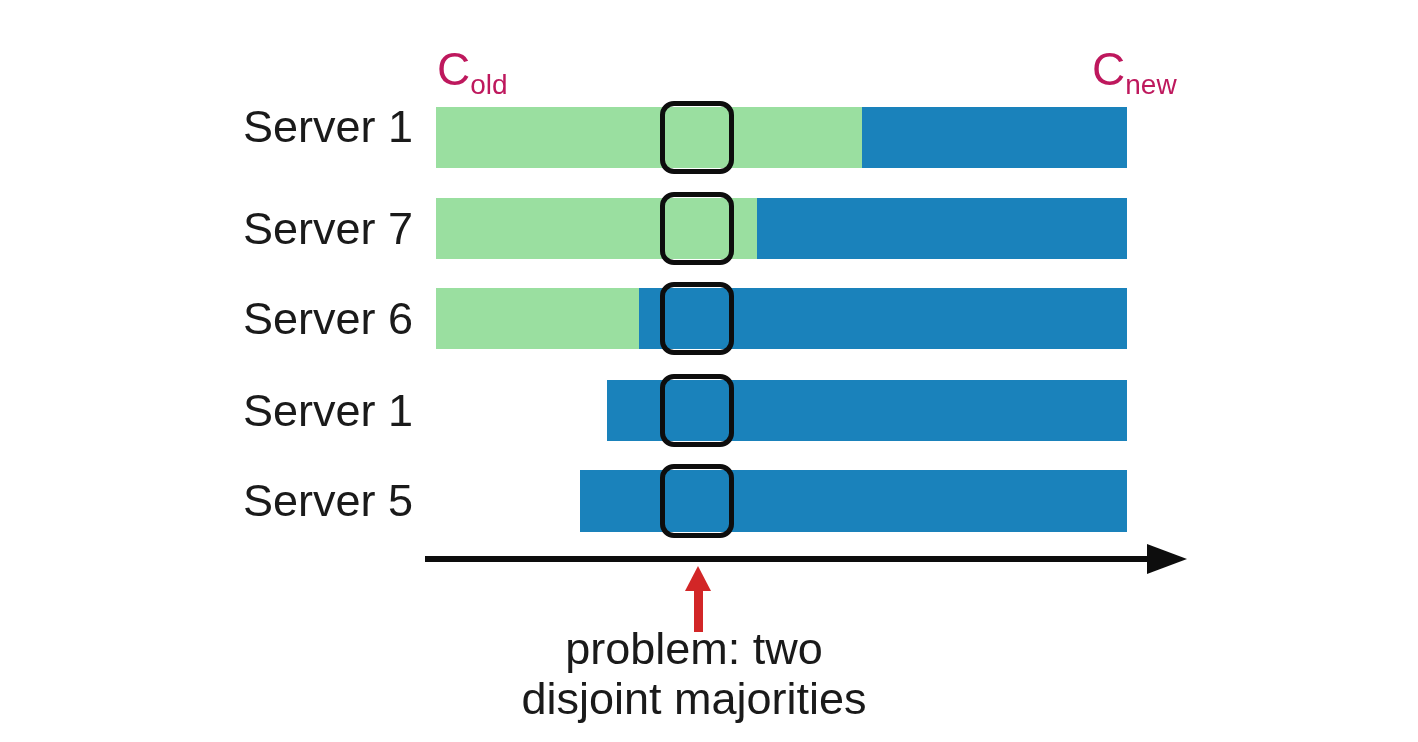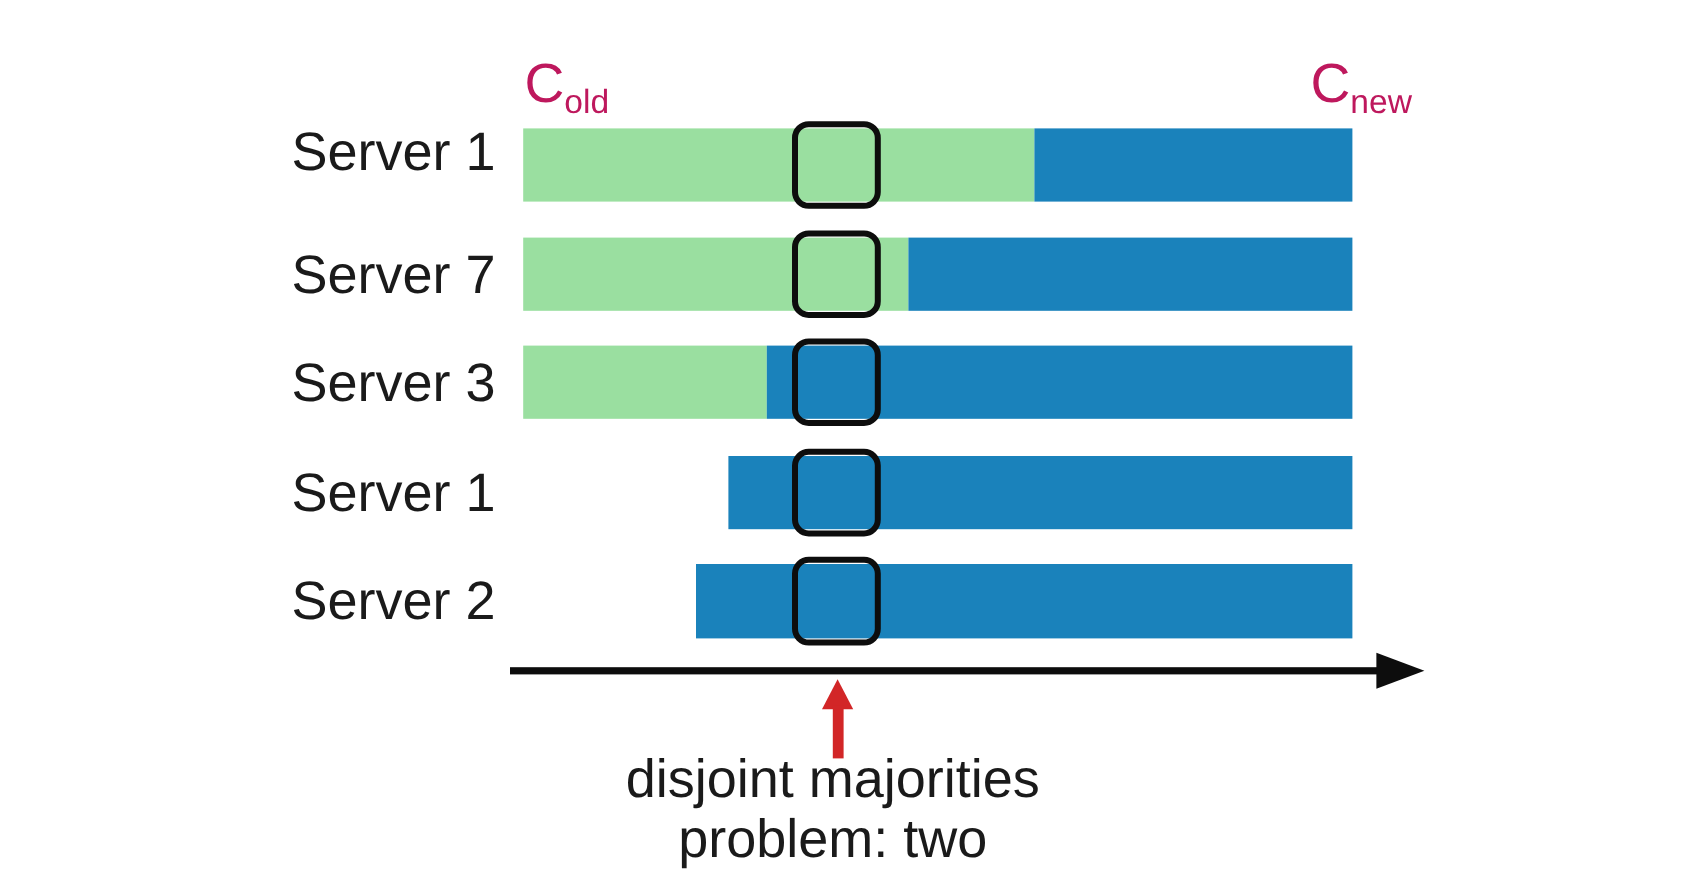--- a/index.html
+++ b/index.html
@@ -128,36 +128,36 @@
 
   <div id="rows">
       <div class="abs server-label" style="left: 163px; top: 96px; height: 61px; line-height: 61px;">Server 1</div>
       <div class="bar-seg" style="left: 436px; top: 107px; width: 426px; height: 61px; background: rgb(154, 223, 160);"></div>
       <div class="bar-seg" style="left: 862px; top: 107px; width: 265px; height: 61px; background: rgb(26, 130, 187);"></div>
       <div class="highlight-box" style="left: 660px; top: 101px; width: 74px; height: 73px; border-color: rgb(13, 13, 13);"></div>
       <div class="abs server-label" style="left: 163px; top: 198px; height: 61px; line-height: 61px;">Server 7</div>
       <div class="bar-seg" style="left: 436px; top: 198px; width: 321px; height: 61px; background: rgb(154, 223, 160);"></div>
       <div class="bar-seg" style="left: 757px; top: 198px; width: 370px; height: 61px; background: rgb(26, 130, 187);"></div>
       <div class="highlight-box" style="left: 660px; top: 192px; width: 74px; height: 73px; border-color: rgb(13, 13, 13);"></div>
-      <div class="abs server-label" style="left: 163px; top: 288px; height: 61px; line-height: 61px;">Server 3</div>
+      <div class="abs server-label" style="left: 163px; top: 288px; height: 61px; line-height: 61px;">Server 6</div>
       <div class="bar-seg" style="left: 436px; top: 288px; width: 203px; height: 61px; background: rgb(154, 223, 160);"></div>
       <div class="bar-seg" style="left: 639px; top: 288px; width: 488px; height: 61px; background: rgb(26, 130, 187);"></div>
       <div class="highlight-box" style="left: 660px; top: 282px; width: 74px; height: 73px; border-color: rgb(13, 13, 13);"></div>
       <div class="abs server-label" style="left: 163px; top: 380px; height: 61px; line-height: 61px;">Server 1</div>
       <div class="bar-seg" style="left: 607px; top: 380px; width: 520px; height: 61px; background: rgb(26, 130, 187);"></div>
       <div class="highlight-box" style="left: 660px; top: 374px; width: 74px; height: 73px; border-color: rgb(13, 13, 13);"></div>
-      <div class="abs server-label" style="left: 163px; top: 470px; height: 62px; line-height: 62px;">Server 2</div>
+      <div class="abs server-label" style="left: 163px; top: 470px; height: 62px; line-height: 62px;">Server 5</div>
       <div class="bar-seg" style="left: 580px; top: 470px; width: 547px; height: 62px; background: rgb(26, 130, 187);"></div>
       <div class="highlight-box" style="left: 660px; top: 464px; width: 74px; height: 74px; border-color: rgb(13, 13, 13);"></div>
     </div>
 
   <div class="axis-line"></div>
   <div class="axis-arrowhead"></div>
 
   <div class="red-arrow-head"></div>
   <div class="red-arrow-shaft"></div>
 
   <div class="annotation">
+    <div>problem: two</div>
     <div>disjoint majorities</div>
-    <div>problem: two</div>
   </div>
 
 </div>
 
 </body></html>

